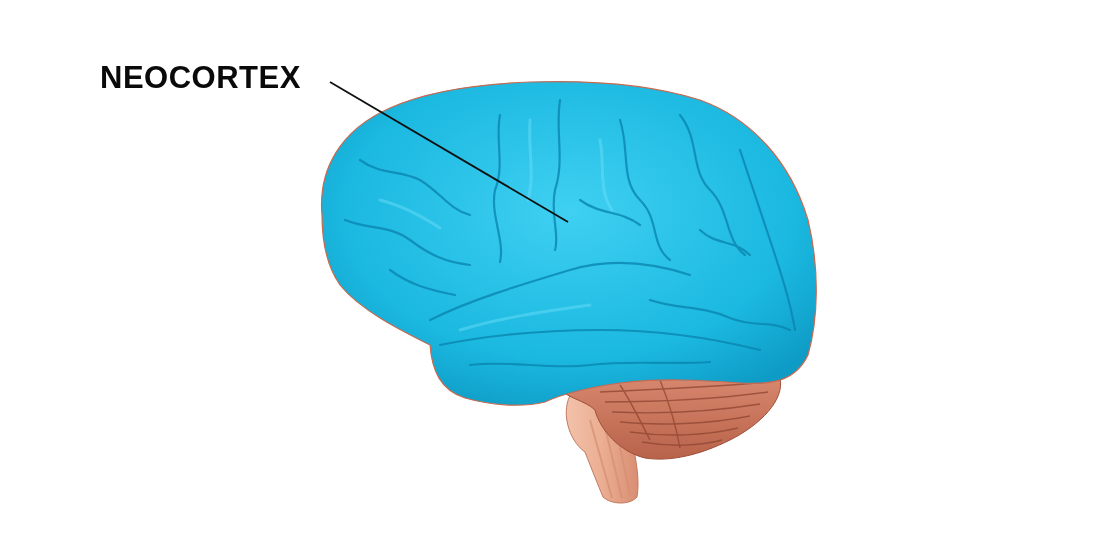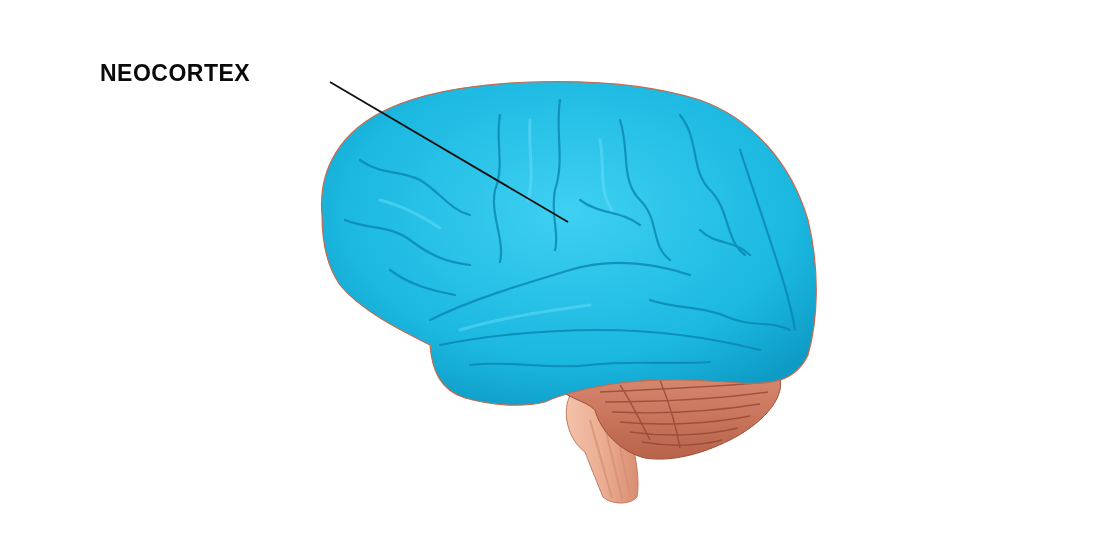--- a/index.html
+++ b/index.html
@@ -1,21 +1,21 @@
 <!DOCTYPE html>
 <html><head>
 <meta charset="utf-8">
 <style>
   html, body { margin: 0; padding: 0; background: #ffffff; }
   body { width: 1113px; height: 553px; overflow: hidden; position: relative; font-family: "Liberation Sans", sans-serif; }
   .canvas { position: absolute; left: 0; top: 0; width: 1113px; height: 553px; background: #ffffff; }
   .label {
     position: absolute; left: 100px; top: 62px;
     font-family: "Liberation Sans", sans-serif; font-weight: 700;
-    font-size: 23px; color: #0a0a0a; letter-spacing: 0.5px; line-height: 1;
+    font-size: 31px; color: #0a0a0a; letter-spacing: 0.5px; line-height: 1;
   }
   svg.illustration { position: absolute; left: 0; top: 0; }
 </style>
 </head>
 <body>
 
 <div class="canvas">
 
   <svg class="illustration" width="1113" height="553" viewBox="0 0 1113 553">
     <defs>

